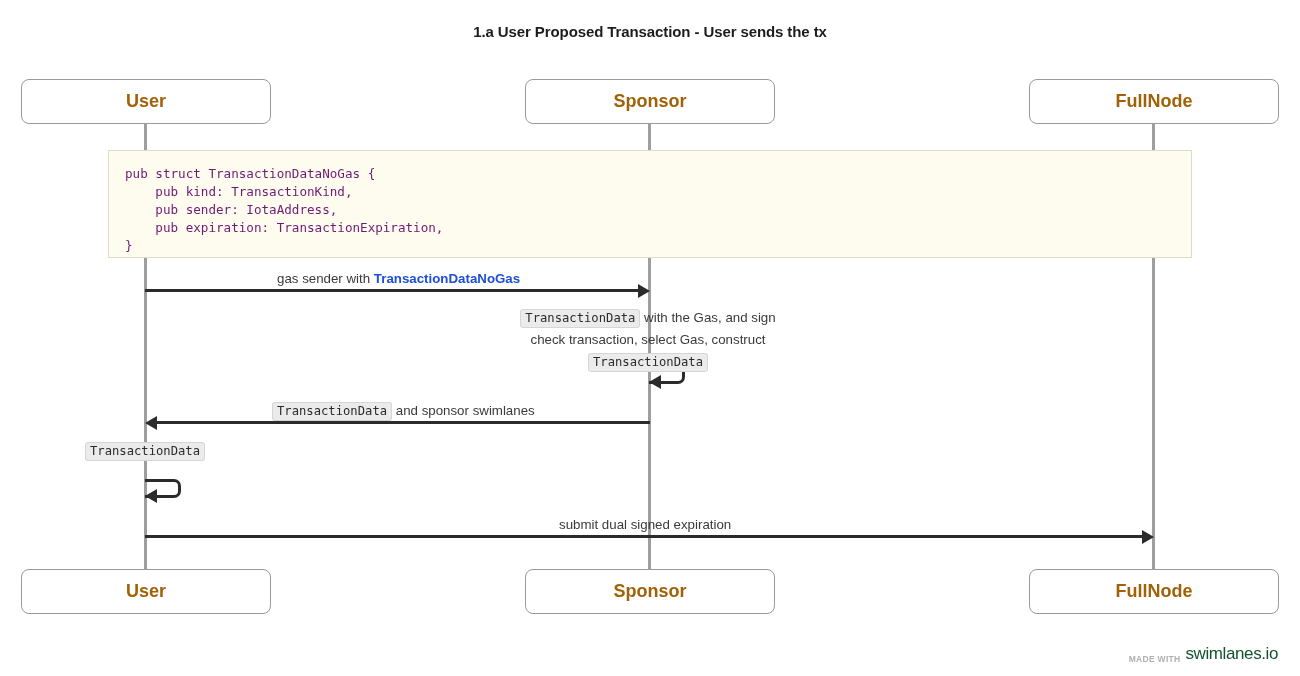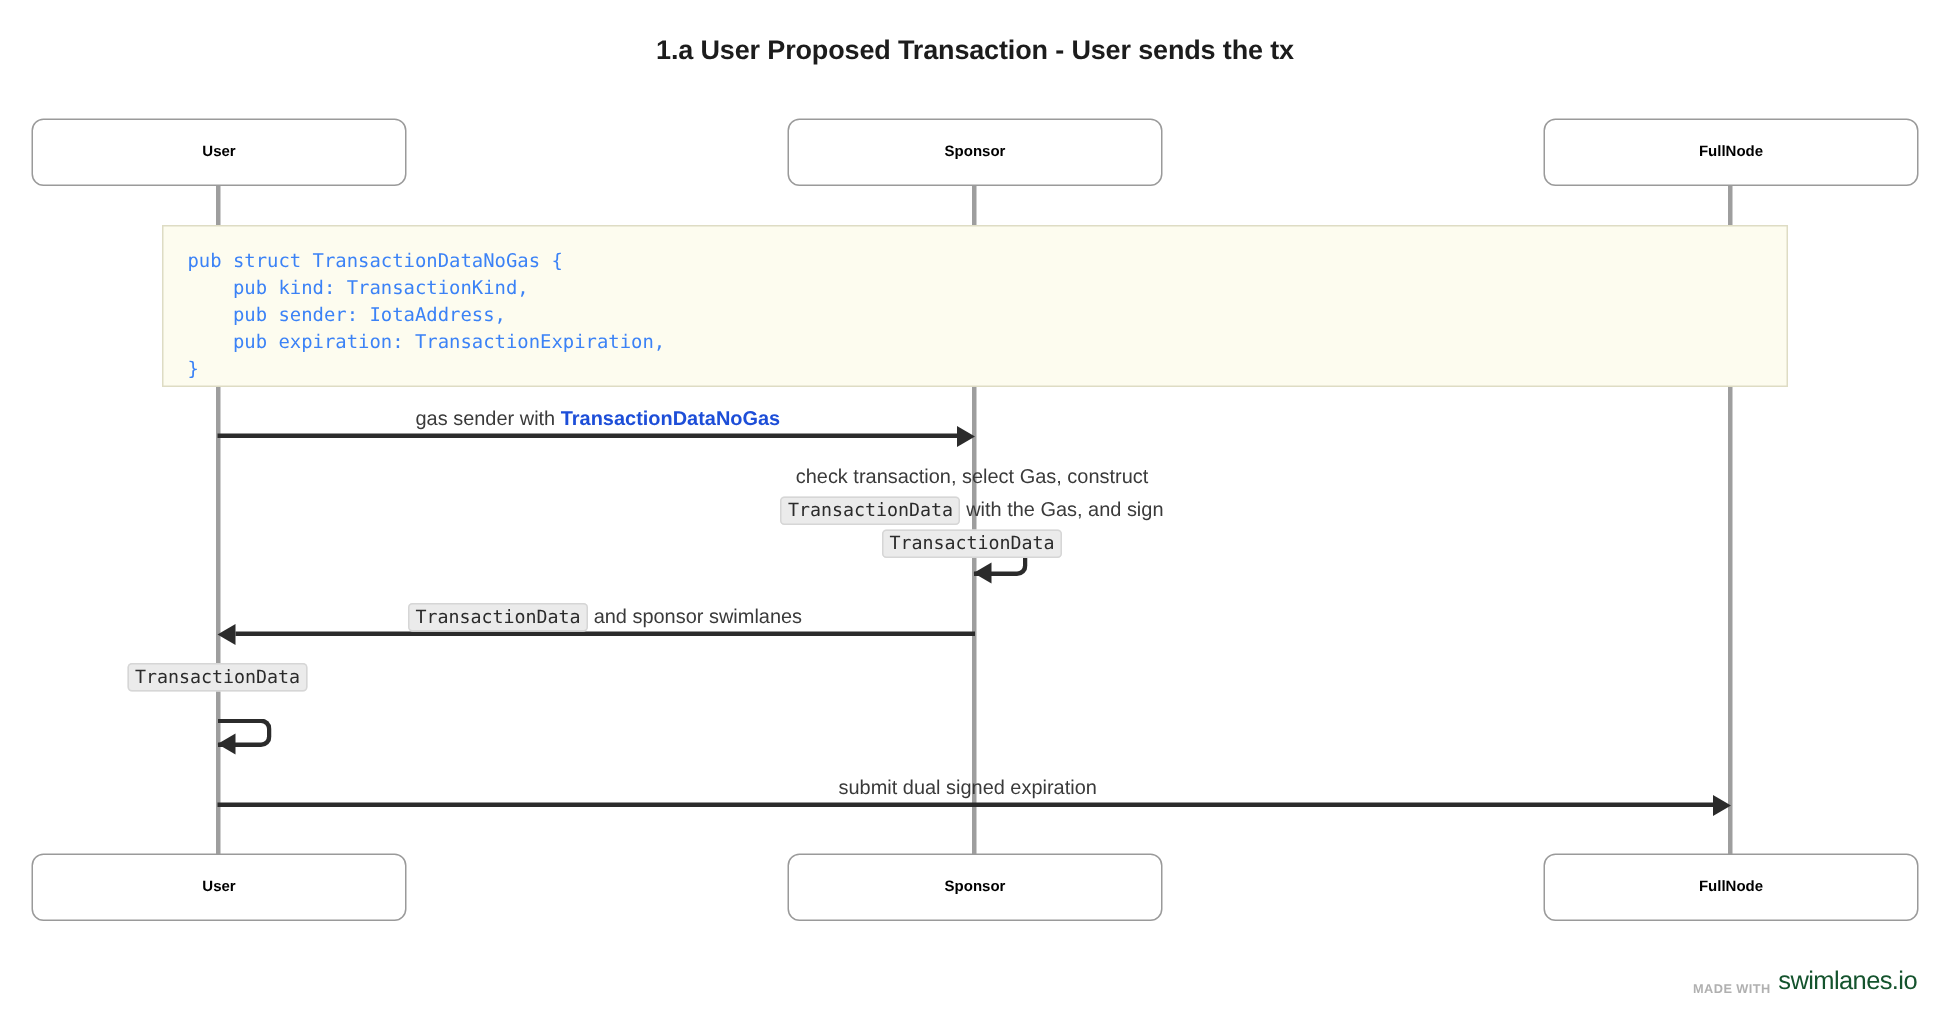--- a/index.html
+++ b/index.html
@@ -16,43 +16,43 @@
     overflow: hidden;
   }
 
   
   #diagram-title {
     position: absolute;
     left: 0;
     top: 23px;
     width: 1300px;
     text-align: center;
-    font-size: 18px;
+    font-size: 15px;
     font-weight: bold;
     color: #1c1c1c;
     letter-spacing: -0.1px;
   }
 
   
   .participant-box {
     position: absolute;
     height: 45px;
     border: 1.6px solid #9a9a9a;
     border-radius: 8px;
     background: #ffffff;
     box-sizing: border-box;
     display: flex;
     align-items: center;
     justify-content: center;
     z-index: 6;
   }
   .participant-box .plabel {
-    font-size: 10px;
-    font-weight: bold;
-    color: #000000;
+    font-size: 18px;
+    font-weight: bold;
+    color: #a16207;
   }
 
   
   .lifeline {
     position: absolute;
     width: 3px;
     background: #9e9e9e;
     z-index: 1;
   }
 
@@ -67,21 +67,21 @@
     border: 1px solid #dedcc4;
     box-sizing: border-box;
     z-index: 4;
   }
   #note-block pre {
     margin: 0;
     padding: 14px 0 0 16px;
     font-family: "DejaVu Sans Mono", monospace;
     font-size: 12.6px;
     line-height: 18px;
-    color: #3b82f6;
+    color: #701a75;
     white-space: pre;
   }
 
   
   .msg-line {
     position: absolute;
     height: 3px;
     background: #2b2b2b;
     z-index: 3;
   }
@@ -200,24 +200,24 @@
 </div>
 
 <div class="msg-label bold-part" style="left:277px; top:270px;">
   <span>gas sender with </span><b>TransactionDataNoGas</b>
 </div>
 <div class="msg-line" style="left:145px; top:289px; width:496px;"></div>
 <div class="arrowhead right" style="left:638px; top:283.5px;"></div>
 
 <div class="self-text" style="left:448px; top:307px; width:400px;">
   <div>
+    <code class="chip">TransactionData</code><span> with the Gas, and sign</span>
+  </div>
+  <div>
     <span>check transaction, select Gas, construct</span>
-  </div>
-  <div>
-    <code class="chip">TransactionData</code><span> with the Gas, and sign</span>
   </div>
   <div>
     <code class="chip">TransactionData</code>
   </div>
 </div>
 <div class="self-loop" style="left:649px; top:365px; width:36px; height:19px;"></div>
 <div class="arrowhead left" style="left:649px; top:375px;"></div>
 
 <div class="msg-label" style="left:272px; top:402px;">
   <code class="chip">TransactionData</code><span> and sponsor swimlanes</span>

